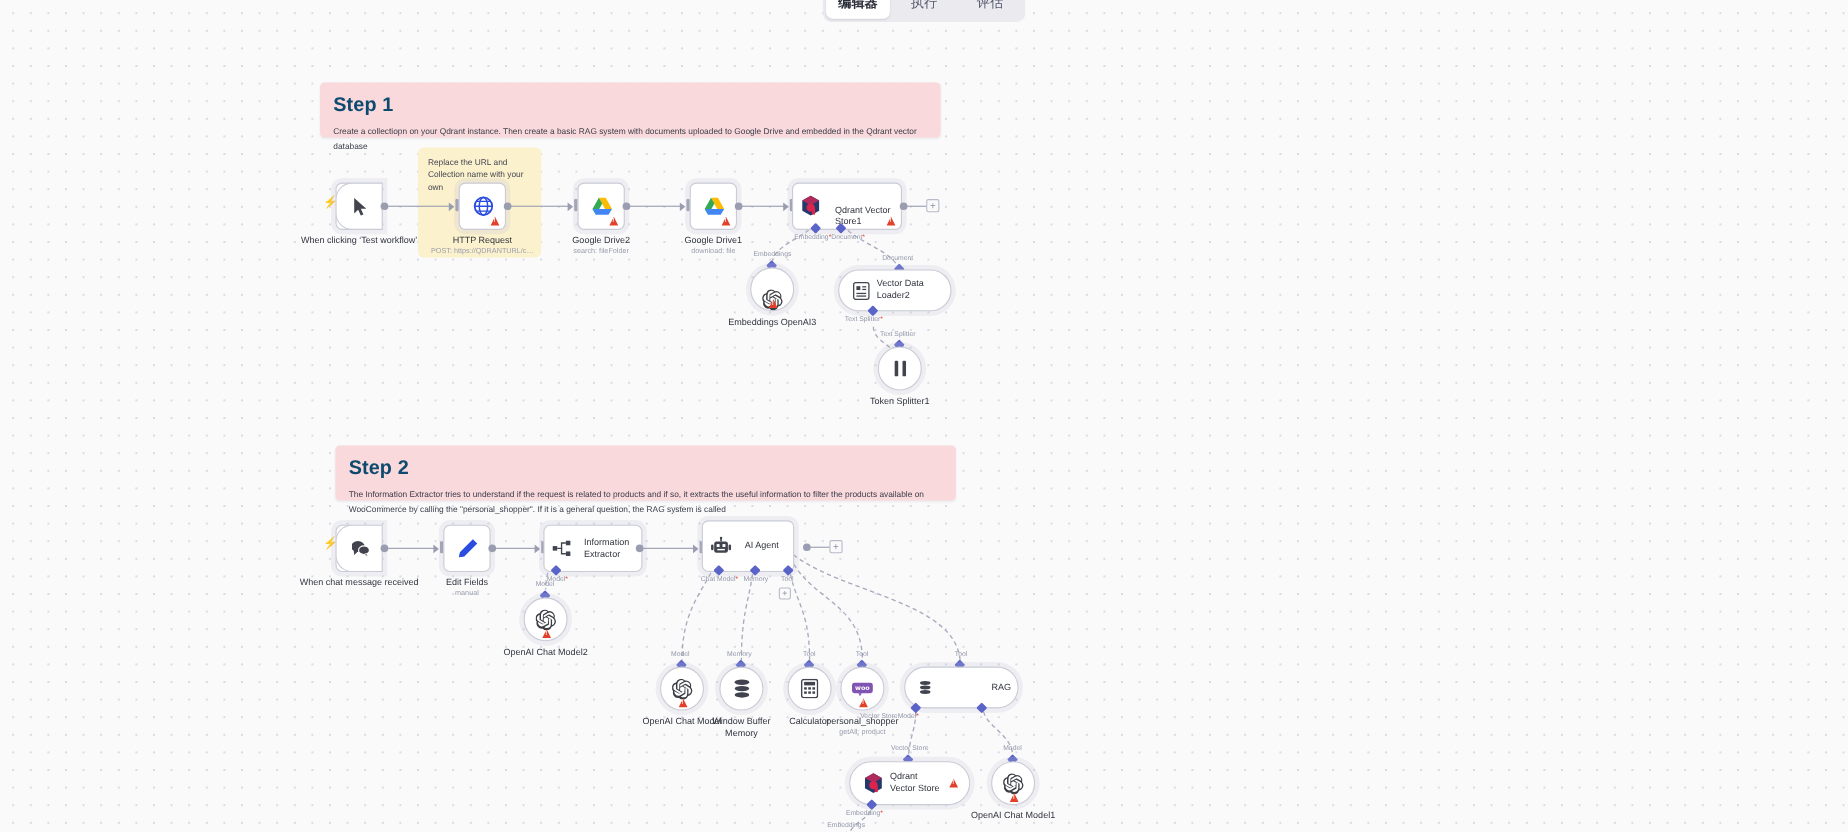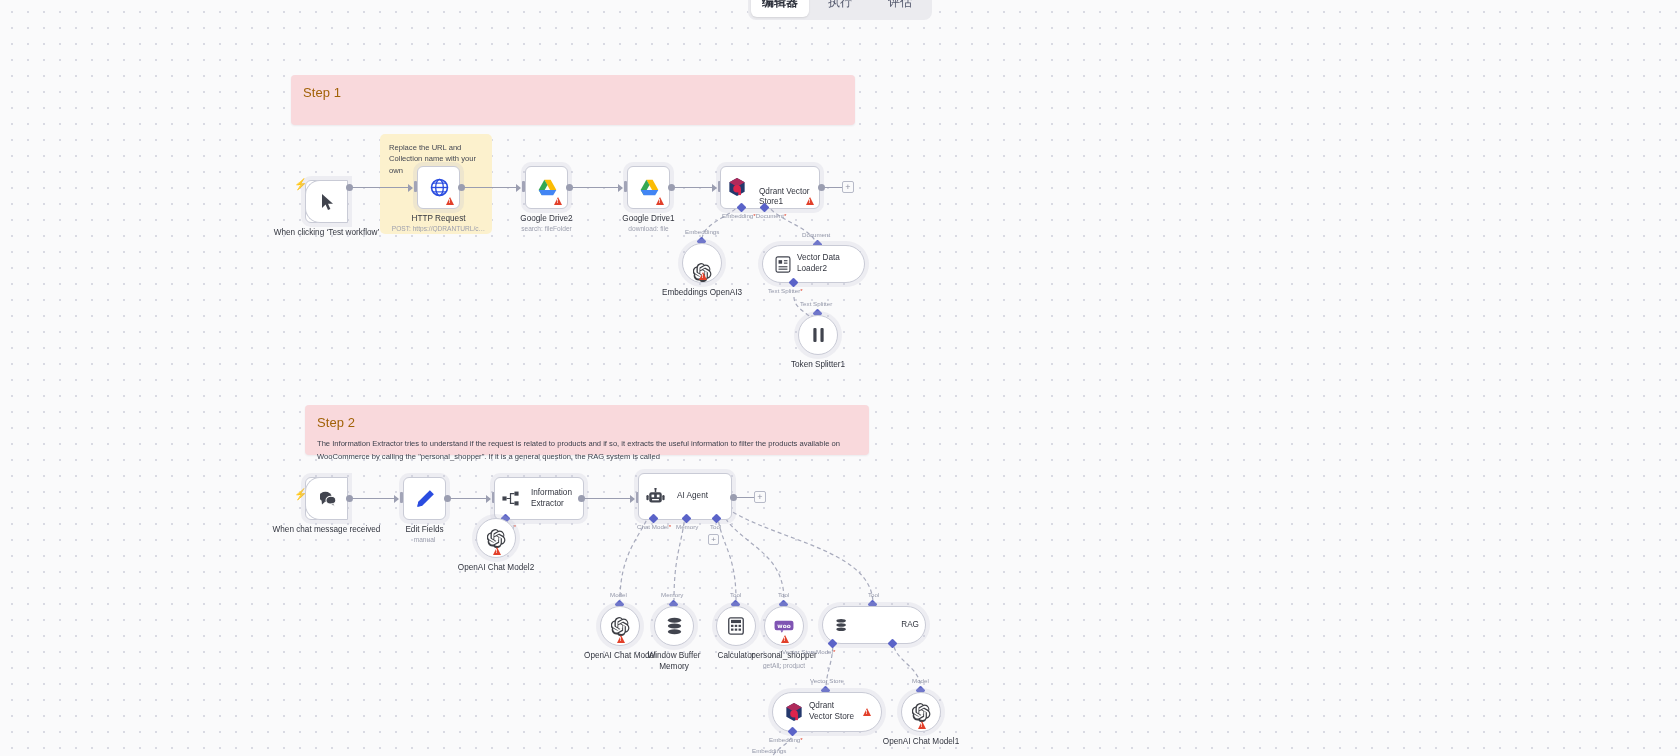--- a/index.html
+++ b/index.html
@@ -38,21 +38,21 @@
 
   
   .sticky {
     position: absolute;
     background: #f9d9dc;
     border-radius: 4px;
     padding: 10px 12px 12px 12px;
     box-shadow: 0 1px 2px rgba(30,30,50,.07);
   }
   .sticky .sticky-title {
-    font-size: 13px; font-weight: 400; color: #a16207;
+    font-size: 18px; font-weight: 700; color: #0c4a6e;
     margin-bottom: 8px; letter-spacing: .1px;
   }
   .sticky .sticky-body {
     font-size: 7.6px; line-height: 1.65; color: #3d404c;
   }
 
   
   .note-yellow {
     position: absolute;
     background: #fcf1cd;
@@ -224,28 +224,29 @@
 
     <path d="M 833,640 C 833,665 826,670 826,690" stroke="#a7aabc" stroke-width="1.2" fill="none" stroke-dasharray="4 3"></path>
 
     <path d="M 893,640 C 893,662 921,665 921,690" stroke="#a7aabc" stroke-width="1.2" fill="none" stroke-dasharray="4 3"></path>
 
     <path d="M 793,731 C 793,745 772,748 772,760" stroke="#a7aabc" stroke-width="1.2" fill="none" stroke-dasharray="4 3"></path>
   </svg>
 
   <div class="sticky" style="left:291px; top:75px; width:564px; height:50px;">
     <div class="sticky-title">Step 1</div>
+    <div class="sticky-body">Create a collectiopn on your Qdrant instance. Then create a basic RAG system with documents uploaded to Google Drive and embedded in the Qdrant vector database</div>
   </div>
 
   <div class="note-yellow" style="left:380px; top:134px; width:112px; height:100px;">
     <div class="note-text">Replace the URL and Collection name with your own</div>
   </div>
 
   <div class="trig-bolt" style="left:294px; top:179px;">⚡</div>
-  <div class="node trigger" style="left:305px; top:180px; width:43px; height:43px;">
+  <div class="node trigger" style="left:305px; top:166px; width:43px; height:43px;">
     <div class="node-icon" style="width:43px;height:43px;">
       <svg width="16" height="18" viewBox="0 0 16 18">
           <path d="M2 1 L2 15 L5.6 11.6 L8 17 L10.4 16 L8 10.8 L13 10.8 Z" fill="#41444e"></path>
         </svg>
     </div>
     <div class="node-label">When clicking ‘Test workflow’</div>
   </div>
   <div class="port-out" style="left:346px; top:184px;"></div>
   <div class="conn-line" style="left:352px; top:187px; width:60px;"></div>
   <div class="arrow-in" style="left:408px; top:183.5px;"></div>
@@ -416,21 +417,21 @@
   </div>
   <div class="port-out" style="left:578px; top:495px;"></div>
   <div class="diamond" style="left:502px; top:515px;"></div>
   <div class="port-label" style="left:497px; top:523px;">
     <span>Model</span><span class="req">*</span>
   </div>
   <div class="conn-line" style="left:584px; top:498px; width:50px;"></div>
   <div class="arrow-in" style="left:630px; top:494.5px;"></div>
   <div class="port-in" style="left:636px; top:492px;"></div>
 
-  <div class="node" style="left:638px; top:473px; width:94px; height:47px;text-align:center;">
+  <div class="node" style="left:638px; top:473px; width:84px; height:47px;text-align:center;">
     <div class="node-icon" style="width:32px;height:47px;">
       <svg width="19" height="18" viewBox="0 0 20 19">
         <rect x="3.4" y="4.4" width="13.2" height="11" rx="2.4" fill="#41444e"></rect>
         <rect x="9.2" y="0.6" width="1.6" height="3.8" fill="#41444e"></rect>
         <circle cx="10" cy="0.9" r="1.2" fill="#41444e"></circle>
         <rect x="0.4" y="7.4" width="2.4" height="5.6" rx="1.2" fill="#41444e"></rect>
         <rect x="17.2" y="7.4" width="2.4" height="5.6" rx="1.2" fill="#41444e"></rect>
         <rect x="5.8" y="7" width="2.8" height="2.8" fill="#fff"></rect>
         <rect x="11.4" y="7" width="2.8" height="2.8" fill="#fff"></rect>
         <rect x="6.4" y="11.6" width="7.2" height="1.4" fill="#fff"></rect>
@@ -447,21 +448,21 @@
   <div class="diamond" style="left:713px; top:515px;"></div>
   <div class="port-label" style="left:637px; top:523px;">
     <span>Chat Model</span><span class="req">*</span>
   </div>
   <div class="port-label" style="left:676px; top:523px;">Memory</div>
   <div class="port-label" style="left:710px; top:523px;">Tool</div>
   <div class="plus-box" style="left:708px; top:534px; width:11px; height:11px; font-size:8px;">+</div>
 
   <div class="port-label" style="left:487px; top:528px;">Model</div>
   <div class="diamond" style="left:492px; top:538px;"></div>
-  <div class="subnode" style="left:476px; top:518px; width:40px; height:40px;">
+  <div class="subnode" style="left:476px; top:543px; width:40px; height:40px;">
     <svg width="19" height="19" viewBox="0 0 24 24">
       <path d="M21.6 9.9a5.9 5.9 0 0 0-.5-4.9 6 6 0 0 0-6.4-2.9A6 6 0 0 0 4.5 4.4a5.9 5.9 0 0 0-4 2.9 6 6 0 0 0 .7 7 5.9 5.9 0 0 0 .5 4.9 6 6 0 0 0 6.4 2.9 5.9 5.9 0 0 0 10.2-2.3 5.9 5.9 0 0 0 4-2.9 6 6 0 0 0-.7-7zM12.9 21.4a4.4 4.4 0 0 1-2.8-1l.1-.1 4.7-2.7a.8.8 0 0 0 .4-.7V10.3l2 1.2v5.4a4.5 4.5 0 0 1-4.4 4.5zM3.3 17.3a4.4 4.4 0 0 1-.5-3l.1.1 4.7 2.7a.8.8 0 0 0 .8 0l5.7-3.3v2.3l-4.8 2.8a4.5 4.5 0 0 1-6-1.6zM2.1 7.9a4.4 4.4 0 0 1 2.3-1.9v5.5a.8.8 0 0 0 .4.7l5.7 3.3-2 1.2-4.7-2.8a4.5 4.5 0 0 1-1.7-6zM18.5 11.7l-5.7-3.3 2-1.1 4.7 2.7a4.5 4.5 0 0 1-.7 8.1V12.4a.8.8 0 0 0-.3-.7zM20.5 8.7l-.1-.1-4.7-2.7a.8.8 0 0 0-.8 0L9.2 9.2V6.9l4.8-2.8a4.5 4.5 0 0 1 6.6 4.6zM8.1 12.8l-2-1.2V6.2a4.5 4.5 0 0 1 7.4-3.5l-.1.1-4.7 2.7a.8.8 0 0 0-.4.7zM9.2 10.5L11.8 9l2.6 1.5v3L11.8 15l-2.6-1.5z" fill="#3d3f45"></path>
     </svg>
     <div class="warn" style="right:14px;bottom:2px;"></div>
     <div class="node-label" style="width:110px;">OpenAI Chat Model2</div>
   </div>
 
   <div class="port-label" style="left:610px; top:591px;">Model</div>
   <div class="diamond" style="left:616px; top:601px;"></div>
   <div class="subnode" style="left:600px; top:606px; width:40px; height:40px;">

